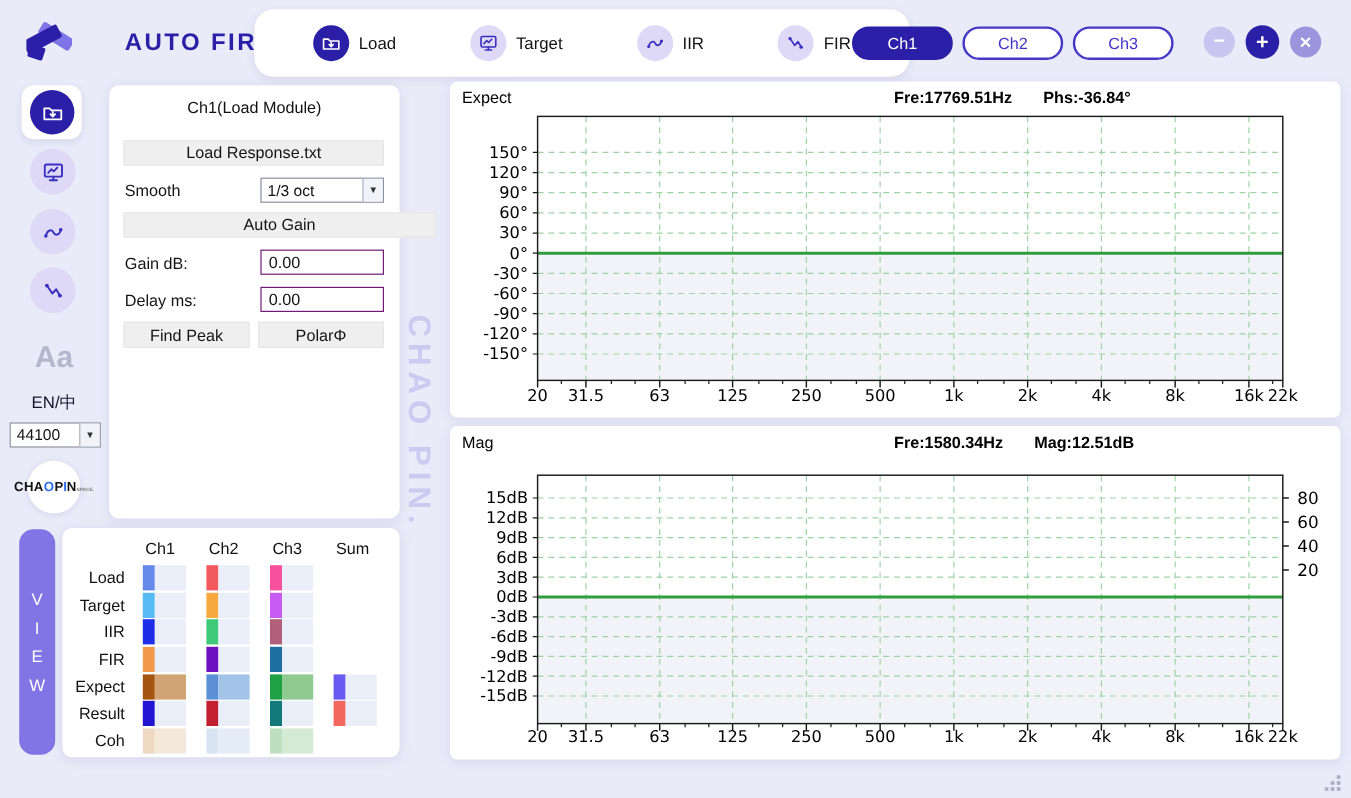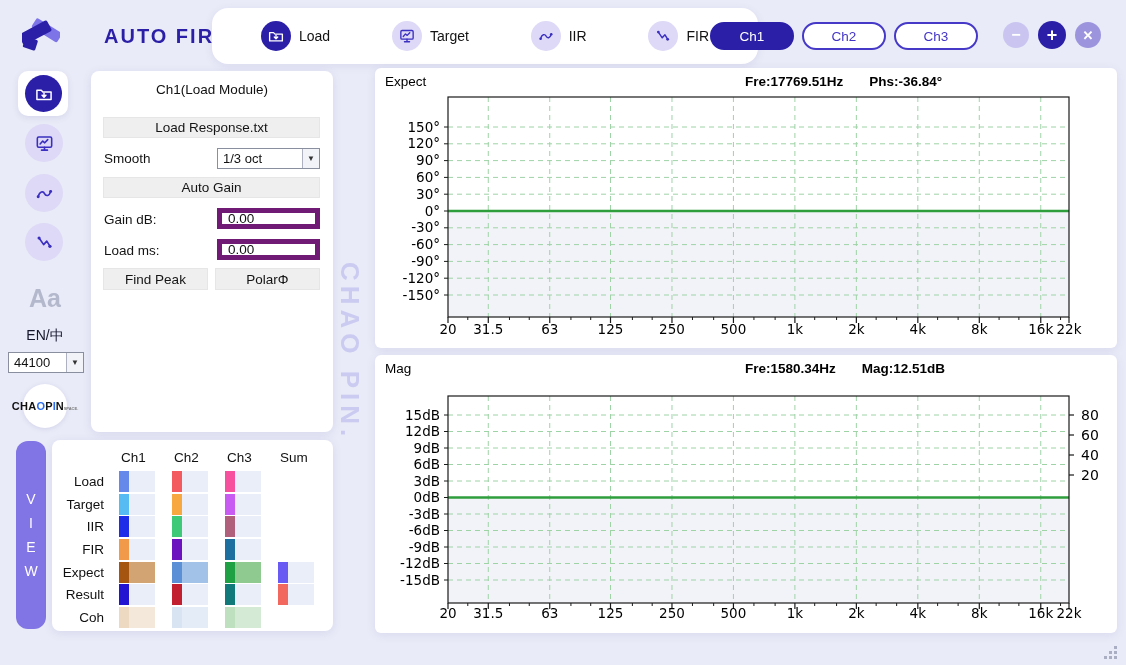--- a/index.html
+++ b/index.html
@@ -49,21 +49,21 @@
   .cp-logo .tiny { font-size:4px; color:#777; font-weight:bold; }
 
   .watermark { position:absolute; left:334px; top:262px; writing-mode:vertical-rl; font-size:26px; font-weight:bold;
                color:rgba(139,133,226,.32); letter-spacing:5px; pointer-events:none; }
 
   
   .module { position:absolute; left:91px; top:71px; width:242px; height:361px; background:#ffffff; border-radius:8px; box-shadow:0 2px 10px rgba(80,80,160,.12); }
   .module .mtitle { position:absolute; top:11px; width:100%; text-align:center; font-size:13.5px; color:#111; }
   .gbtn { position:absolute; background:#efefef; border:1px solid #e6e6e6; font-size:13.5px; color:#141414; display:flex; align-items:center; justify-content:center; cursor:pointer; }
   .mlabel { position:absolute; left:13px; font-size:13.5px; color:#141414; }
-  .minput { position:absolute; left:126px; width:103px; height:21px; border:5px solid #701a75; background:#fff; font-size:13.5px; padding-left:6px; font-family:"Liberation Sans",sans-serif; color:#111; }
+  .minput { position:absolute; left:126px; width:103px; height:21px; border:1px solid #701a75; background:#fff; font-size:13.5px; padding-left:6px; font-family:"Liberation Sans",sans-serif; color:#111; }
 
   
   .viewbtn { position:absolute; left:16px; top:441px; width:30px; height:188px; background:#8174e4; border-radius:12px;
              display:flex; flex-direction:column; align-items:center; justify-content:center; gap:8px; color:#fff; font-size:14px; cursor:pointer; }
   .legend { position:absolute; left:52px; top:440px; width:281px; height:191px; background:#ffffff; border-radius:8px; box-shadow:0 2px 10px rgba(80,80,160,.12); padding:6px 0 0 12px; }
   .lg-grid { display:grid; grid-template-columns:50px 53px 53px 53px 53px; }
   .lg-h { font-size:13.5px; color:#111; padding:4px 0 5px 7px; }
   .lg-lab { font-size:13.5px; color:#111; text-align:right; padding-right:10px; height:22.7px; display:flex; align-items:center; justify-content:flex-end; }
   .lg-cell { height:22.7px; display:flex; align-items:center; }
   .sw { display:flex; margin-left:5px; height:21px; cursor:pointer; }
@@ -199,24 +199,24 @@
   <div class="watermark">CHAO PIN.</div>
 
   <div class="module">
     <div class="mtitle">Ch1(Load Module)</div>
     <div class="gbtn" style="left:12px; top:46px; width:217px; height:21px;">Load Response.txt</div>
     <div class="mlabel" style="top:80px;">Smooth</div>
     <div class="combo" style="position:absolute; left:126px; top:77px; width:103px; height:21px;">
       <span class="cval">1/3 oct</span>
       <span class="carr">▼</span>
     </div>
-    <div class="gbtn" style="left:12px; top:106px; width:217px; height:21px;">Auto Gain</div>
+    <div class="gbtn" style="left:12px; top:106px; width:260px; height:21px;">Auto Gain</div>
     <div class="mlabel" style="top:141px;">Gain dB:</div>
     <input class="minput" style="top: 137px;" value="0.00">
-    <div class="mlabel" style="top:172px;">Load ms:</div>
+    <div class="mlabel" style="top:172px;">Delay ms:</div>
     <input class="minput" style="top: 168px;" value="0.00">
     <div class="gbtn" style="left:12px; top:197px; width:105px; height:22px;">Find Peak</div>
     <div class="gbtn" style="left:124px; top:197px; width:105px; height:22px;">PolarΦ</div>
   </div>
 
   <div class="viewbtn">
     <span>V</span>
     <span>I</span>
     <span>E</span>
     <span>W</span>

